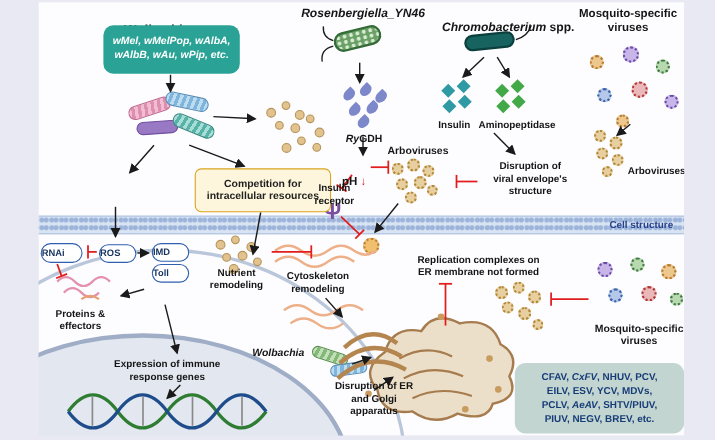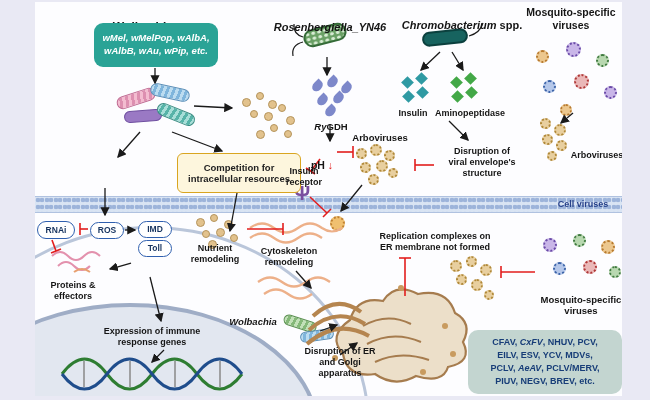--- a/index.html
+++ b/index.html
@@ -5,21 +5,21 @@
   body{margin:0}
   #canvas{position:relative;width:650px;height:400px;background:#e9e9f4;overflow:hidden;
           font-family:"Liberation Sans",sans-serif}
   #paper{position:absolute;left:35px;top:2px;width:587px;height:394px;background:#fdfdff;z-index:0}
   .strip{position:absolute;background:#e9e9f4;z-index:6}
   .lbl{position:absolute;font-weight:bold;font-size:9px;color:#151515;text-align:center;
        white-space:pre-line;line-height:1.2;z-index:4}
   .it{font-style:italic}
   .red{color:#e21d1d}
   .pbox{position:absolute;background:#fff;border:1.5px solid #2f5fae;border-radius:9px;display:flex;
-        align-items:center;justify-content:center;font-weight:bold;font-size:8.5px;color:#16335f;
+        align-items:center;font-weight:bold;font-size:8.5px;color:#16335f;
         z-index:4;text-align:center;line-height:1.05;white-space:pre-line}
   .pill{position:absolute;border-radius:99px;z-index:2;box-sizing:border-box}
   .virus{position:absolute;border-radius:50%;z-index:2;box-sizing:border-box}
   .dot{position:absolute;border-radius:50%;background:#e2c28d;border:1px solid #b5945c;z-index:2}
   .drop{position:absolute;width:9px;height:12px;background:#7d88ca;border-radius:0 50% 50% 50%;
         transform:rotate(45deg);z-index:2}
   .dia{position:absolute;width:9px;height:9px;transform:rotate(45deg);z-index:2}
   .abs{position:absolute;z-index:2}
   .ellipse{position:absolute;border-radius:50%;z-index:1;box-sizing:border-box}
 </style>
@@ -30,26 +30,26 @@
   <div id="paper"></div>
 
   <div class="ellipse" style="left:-70px;top:226px;width:440px;height:400px;border:3px solid #bac6da"></div>
   <div class="ellipse" style="left:-60px;top:303px;width:380px;height:260px;background:#e2e7f0;border:4px solid #9fadc6"></div>
 
   <div class="abs" style="left:35px;top:196px;width:587px;height:15px;background-color:#d9e4f3;
               background-image:radial-gradient(circle at 3px 3px,#9db4da 2px,transparent 2.6px),
                                radial-gradient(circle at 3px 3px,#9db4da 2px,transparent 2.6px);
               background-size:9px 7px,9px 7px;background-position:0 0,4px 7px;
               border-top:1px solid #b0c2e0;border-bottom:1px solid #b0c2e0"></div>
-  <div class="lbl" style="left:545px;top:199px;width:76px;font-size:9px;color:#27418a">Cell viruses</div>
+  <div class="lbl" style="left:545px;top:199px;width:76px;font-size:9px;color:#27418a">Cell structure</div>
 
   <div class="lbl" style="left:78px;top:6px;width:156px;font-size:12px">
     <span class="it">Wolbachia</span><span> spp.</span>
   </div>
-  <div class="lbl it" style="left:252px;top:21px;width:156px;font-size:11px">Rosenbergiella_YN46</div>
+  <div class="lbl it" style="left:252px;top:6px;width:156px;font-size:11px">Rosenbergiella_YN46</div>
   <div class="lbl" style="left:392px;top:6px;width:140px;font-size:11px">
     <span class="it">Chromobacterium</span><span> spp.</span>
   </div>
   <div class="lbl" style="left:518px;top:6px;width:106px;font-size:10.5px">Mosquito-specific
 viruses</div>
 
   <div style="position:absolute;left:94px;top:23px;width:124px;height:44px;background:#2aa396;border-radius:9px;
               z-index:4;display:flex;align-items:center;justify-content:center">
     <span class="it" style="color:#fff;font-size:9.5px;font-weight:600;text-align:center;white-space:pre-line;line-height:1.35">wMel, wMelPop, wAlbA,
 wAlbB, wAu, wPip, etc.</span>
@@ -285,21 +285,21 @@
   <div class="lbl" style="left:377px;top:231px;width:116px">Replication complexes on
 ER membrane not formed</div>
   <div class="lbl" style="left:538px;top:294px;width:86px;font-size:9.5px">Mosquito-specific
 viruses</div>
 
   <div style="position:absolute;left:468px;top:330px;width:154px;height:64px;background:#c3d5d0;border-radius:10px;
               z-index:4;display:flex;flex-direction:column;align-items:center;justify-content:center;
               font-weight:bold;font-size:9px;color:#173d78;line-height:1.45;text-align:center">
     <div><span>CFAV, </span><span class="it">CxFV</span><span>, NHUV, PCV,</span></div>
     <div>EILV, ESV, YCV, MDVs,</div>
-    <div><span>PCLV, </span><span class="it">AeAV</span><span>, PCLV/MERV,</span></div>
+    <div><span>PCLV, </span><span class="it">AeAV</span><span>, SHTV/PIUV,</span></div>
     <div>PIUV, NEGV, BREV, etc.</div>
   </div>
 
   <div class="strip" style="left:0;top:0;width:35px;height:400px"></div>
   <div class="strip" style="left:622px;top:0;width:28px;height:400px"></div>
   <div class="strip" style="left:0;top:0;width:650px;height:2px"></div>
   <div class="strip" style="left:0;top:396px;width:650px;height:4px"></div>
 </div>
 
 </body></html>

